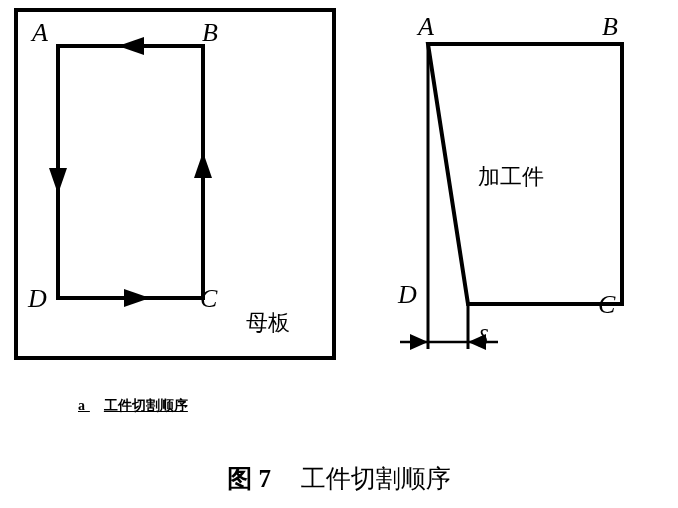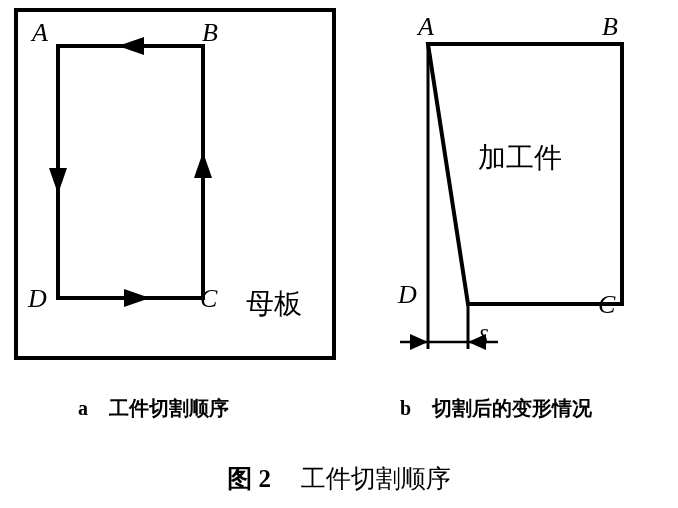--- a/index.html
+++ b/index.html
@@ -44,33 +44,35 @@
   .lbl {
     position: absolute;
     font-family: "Liberation Serif", serif;
     font-style: italic;
     font-size: 26px;
     line-height: 1;
     white-space: nowrap;
   }
   .lbl-cjk {
     position: absolute;
-    font-family: Liberation Mono, monospace;
+    font-family: Liberation Sans, sans-serif;
     font-style: normal;
-    font-size: 28px;
+    font-size: 22px;
     line-height: 1;
     white-space: nowrap;
+    margin-top: 20px;
   }
   .caption {
     position: absolute;
     font-family: "DejaVu Sans", sans-serif;
     font-weight: bold;
-    font-size: 20px;
+    font-size: 14px;
     line-height: 1;
     white-space: nowrap;
+    text-decoration: underline;
   }
   .caption .tag {
     font-family: "Liberation Serif", serif;
     font-weight: bold;
     font-style: normal;
   }
   #caption-a {
     left: 78px;
     top: 398px;
   }
@@ -160,23 +162,19 @@
     <span class="lbl" id="b-label-C">C</span>
     <span class="lbl-cjk" id="b-label-part">加工件</span>
     <span class="lbl" id="b-label-delta">δ</span>
   </div>
 
   <div class="caption" id="caption-a">
     <span class="tag">a</span>
     <span style="display:inline-block;width:14px"></span><span>工件切割顺序</span>
   </div>
 
-  <div class="caption" id="caption-b">
-    <span class="tag">b</span>
-    <span style="display:inline-block;width:14px"></span><span>切割后的变形情况</span>
-  </div>
 
   <div id="fig-caption">
-    <span class="num">图 2</span>
+    <span class="num">图 7</span>
     <span style="display:inline-block;width:22px"></span><span>工件切割顺序</span>
   </div>
 
 </div>
 
 </body></html>

